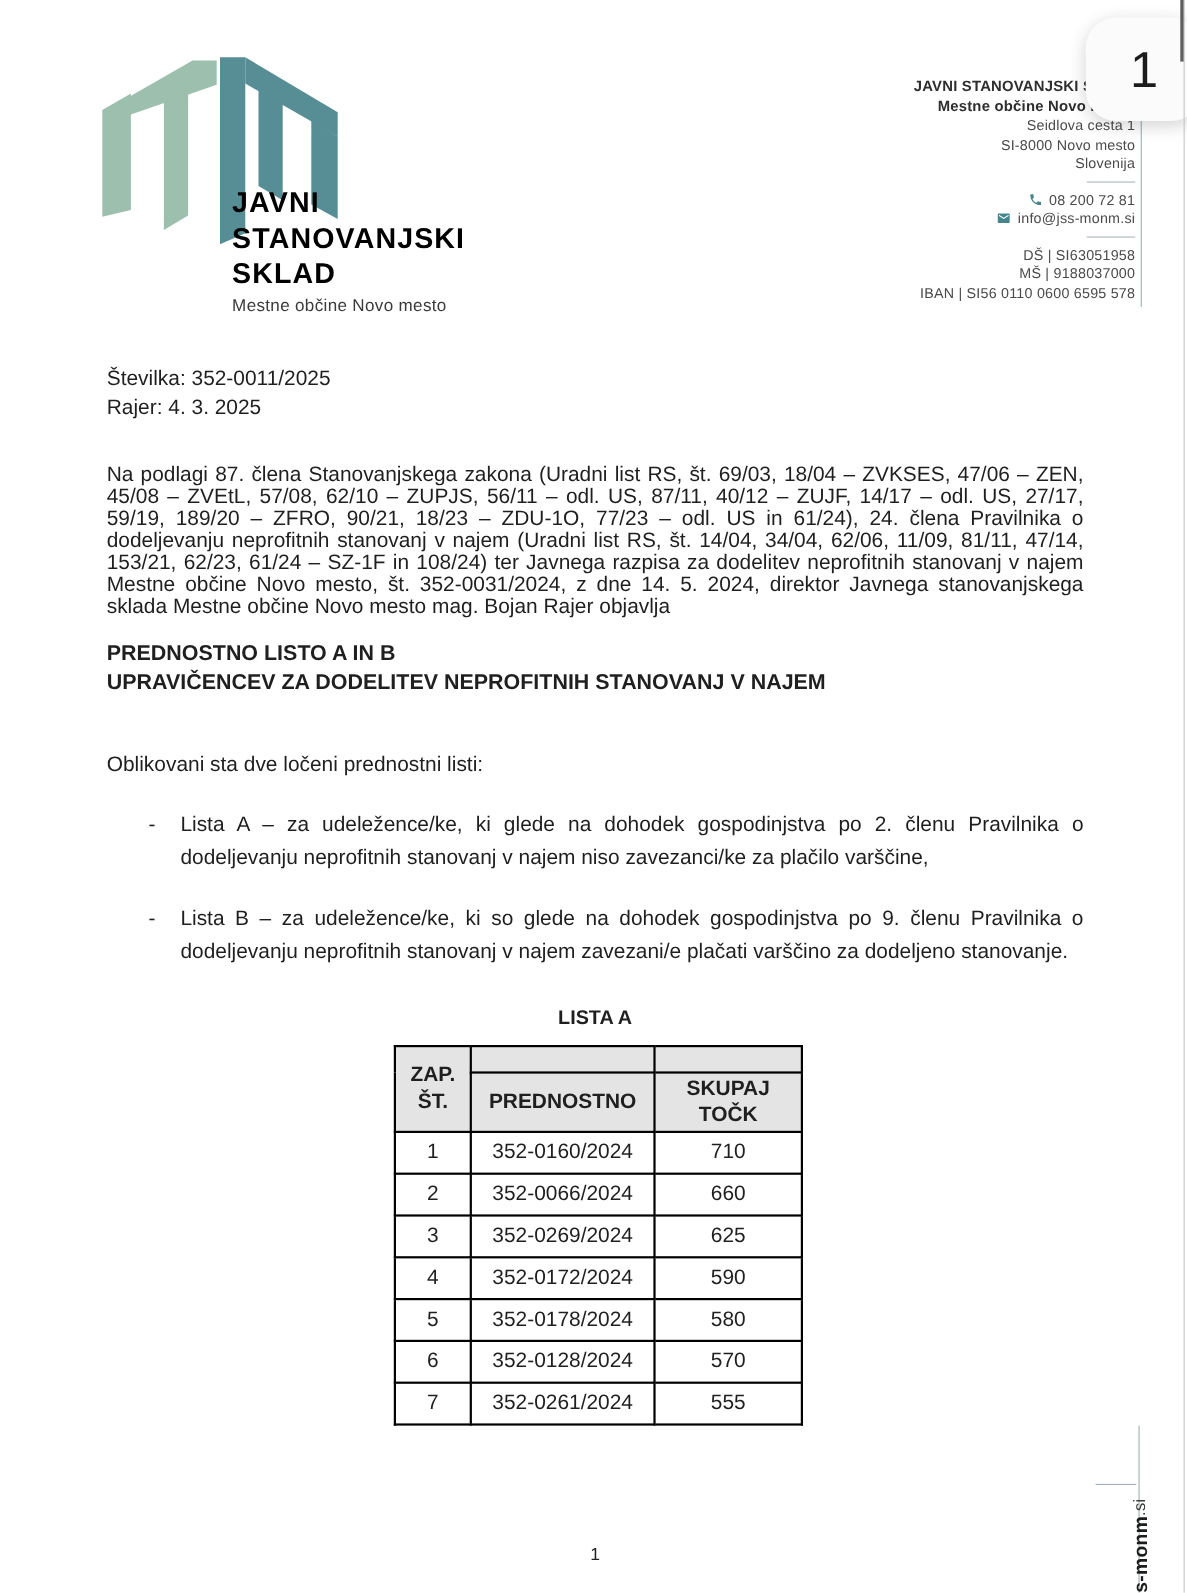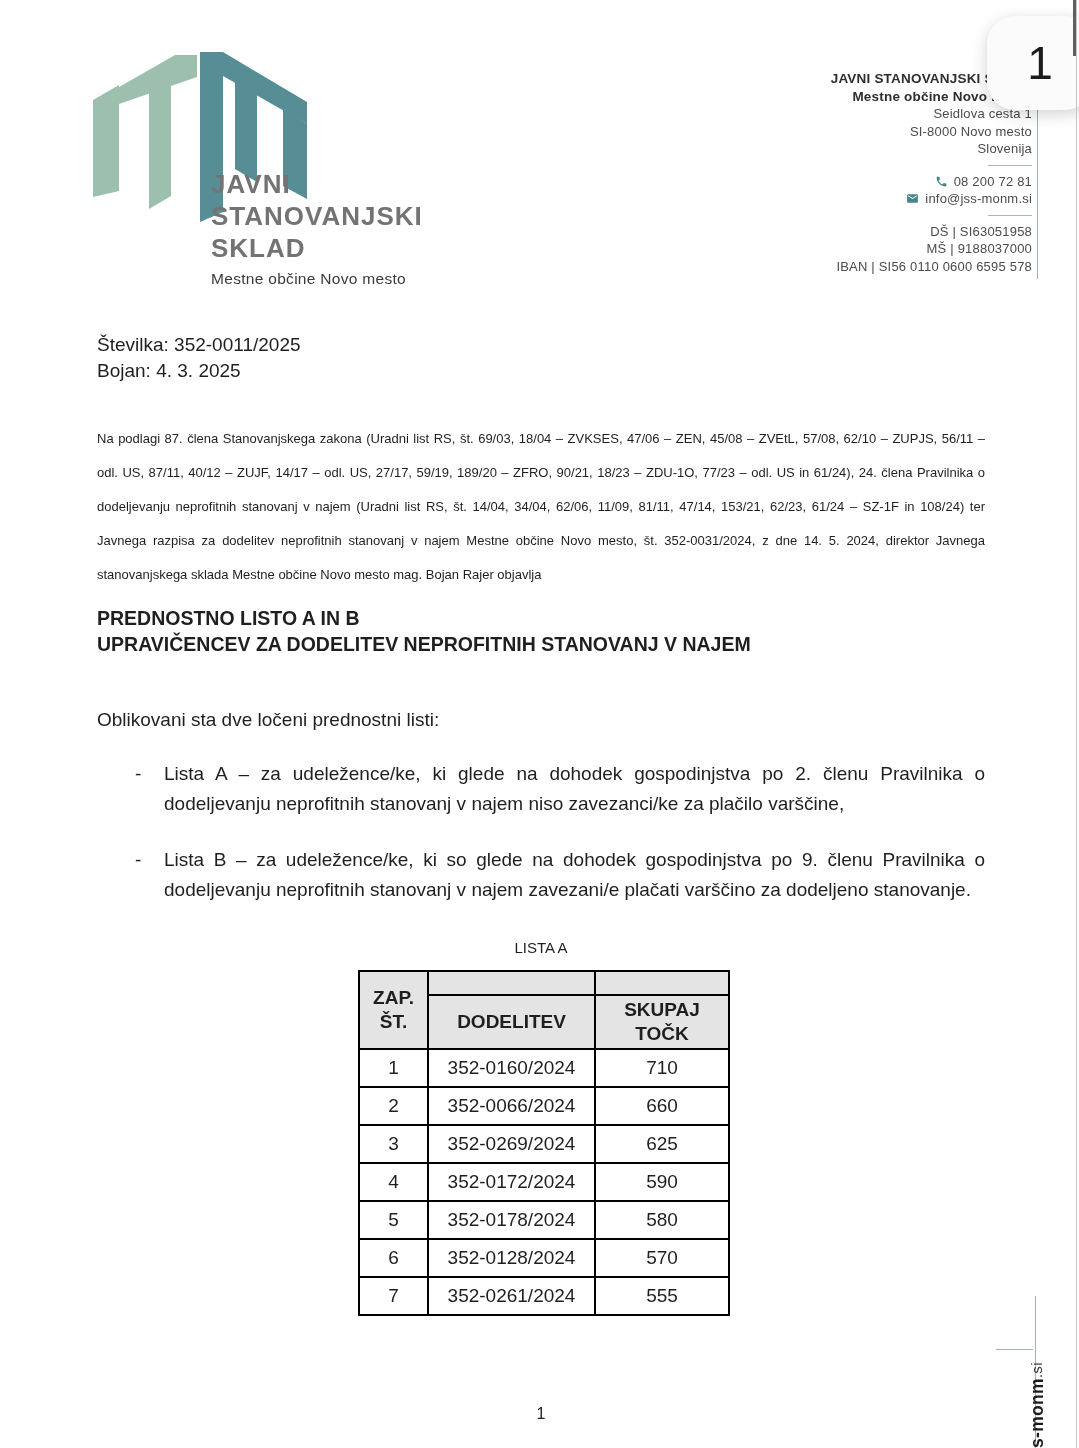--- a/index.html
+++ b/index.html
@@ -6,21 +6,21 @@
   body{
     width:1079px;height:1448px;position:relative;overflow:hidden;
     background:#ffffff;
     font-family:"Liberation Sans",sans-serif;
     color:#1f1f1f;
   }
   
   .header{position:relative;height:332px;}
   .logo-svg{position:absolute;left:85px;top:44px;}
   .logo-text{position:absolute;left:211px;top:168px;line-height:1;}
-  .logo-title{font-weight:bold;font-size:26px;letter-spacing:1px;color:#737373;line-height:32px;}
+  .logo-title{font-weight:bold;font-size:26px;letter-spacing:1px;color:#000000;line-height:32px;}
   .logo-sub{font-size:15.5px;color:#3a3a3a;margin-top:7px;letter-spacing:.3px;}
   .letterhead{
     position:absolute;top:70px;right:47px;width:290px;text-align:right;
     font-size:13px;line-height:17.5px;color:#4b4b4b;letter-spacing:.2px;
   }
   .letterhead .org{font-weight:bold;color:#2e2e2e;font-size:13.5px;}
   .lh-div{height:1px;background:#a9b7b9;width:44px;margin:7px 0 7px auto;}
   .lh-row{display:flex;justify-content:flex-end;align-items:center;gap:6px;}
   .lh-icon{display:inline-block;width:13px;height:13px;flex:0 0 auto;}
   .vline-top{position:absolute;top:104px;right:41px;width:1px;height:175px;background:#9fb1b4;}
@@ -30,27 +30,27 @@
     box-shadow:0 4px 16px rgba(0,0,0,.18);
     display:flex;align-items:center;justify-content:center;
     font-size:46px;font-weight:300;color:#1c1c1c;z-index:3;
   }
   
   .scroll-track{position:absolute;top:0;right:2px;width:1px;height:1448px;background:#c4c6c6;z-index:4;}
   .scroll-thumb{position:absolute;top:0;right:3px;width:3px;height:56px;background:#5f5f5f;z-index:5;}
   
   .content{padding:0 94px 0 97px;}
   .meta{font-size:19px;line-height:26px;}
-  .intro{margin-top:38px;font-size:13px;line-height:34px;text-align:justify;}
+  .intro{margin-top:38px;font-size:19px;line-height:20px;text-align:justify;}
   .doc-title{text-align:left;font-weight:bold;font-size:19.5px;line-height:26px;}
   .lists-intro{margin-top:50px;font-size:19px;line-height:26px;}
   .bullet{display:flex;margin-top:26px;font-size:19px;line-height:30px;}
   .bullet .marker{width:29px;margin-left:38px;flex:0 0 auto;}
   .bullet .btext{flex:1;text-align:justify;}
-  .lista-title{margin-top:34px;text-align:center;font-weight:normal;font-size:15px;}
+  .lista-title{margin-top:34px;text-align:center;font-weight:bold;font-size:18px;}
   
   table.lista{border-collapse:collapse;margin:14px 0 0 261px;font-size:19px;}
   table.lista th,table.lista td{border:2px solid #000;text-align:center;padding:0 6px;}
   table.lista th{background:#e4e4e4;font-weight:bold;line-height:24px;}
   .col-zap{width:55px;}
   .col-vlag{width:153px;}
   .col-sk{width:120px;margin-top:36px;}
   tr.strip th{height:22px;}
   tr.hrow th{height:52px;}
   tr.drow td{height:36px;background:#fff;}
@@ -128,21 +128,21 @@
 <div class="scroll-thumb"></div>
 
 <div class="content">
 
   <div class="meta">
     <div>
       <span>Številka:</span>
       <span>352-0011/2025</span>
     </div>
     <div>
-      <span>Bojan:</span>
+      <span>Rajer:</span>
       <span>4. 3. 2025</span>
     </div>
   </div>
 
   <p class="intro">Na podlagi 87. člena Stanovanjskega zakona (Uradni list RS, št. 69/03, 18/04 – ZVKSES, 47/06 – ZEN, 45/08 – ZVEtL, 57/08, 62/10 – ZUPJS, 56/11 – odl. US, 87/11, 40/12 – ZUJF, 14/17 – odl. US, 27/17, 59/19, 189/20 – ZFRO, 90/21, 18/23 – ZDU-1O, 77/23 – odl. US in 61/24), 24. člena Pravilnika o dodeljevanju neprofitnih stanovanj v najem (Uradni list RS, št. 14/04, 34/04, 62/06, 11/09, 81/11, 47/14, 153/21, 62/23, 61/24 – SZ-1F in 108/24) ter Javnega razpisa za dodelitev neprofitnih stanovanj v najem Mestne občine Novo mesto, št. 352-0031/2024, z dne 14. 5. 2024, direktor Javnega stanovanjskega sklada Mestne občine Novo mesto mag. Bojan Rajer objavlja</p>
 
   <div class="doc-title">
     <div>PREDNOSTNO LISTO A IN B</div>
     <div>UPRAVIČENCEV ZA DODELITEV NEPROFITNIH STANOVANJ V NAJEM</div>
   </div>
@@ -161,21 +161,21 @@
   <div class="lista-title">LISTA A</div>
 
   <table class="lista">
     <tbody>
         <tr class="strip">
       <th class="col-zap" rowspan="2">ZAP. ŠT.</th>
       <th class="col-vlag"></th>
       <th class="col-sk"></th>
     </tr>
     <tr class="hrow">
-      <th class="col-vlag">DODELITEV</th>
+      <th class="col-vlag">PREDNOSTNO</th>
       <th class="col-sk">SKUPAJ TOČK</th>
     </tr>
     <tr class="drow">
       <td>1</td>
       <td>352-0160/2024</td>
       <td>710</td>
     </tr>
     <tr class="drow">
       <td>2</td>
       <td>352-0066/2024</td>

